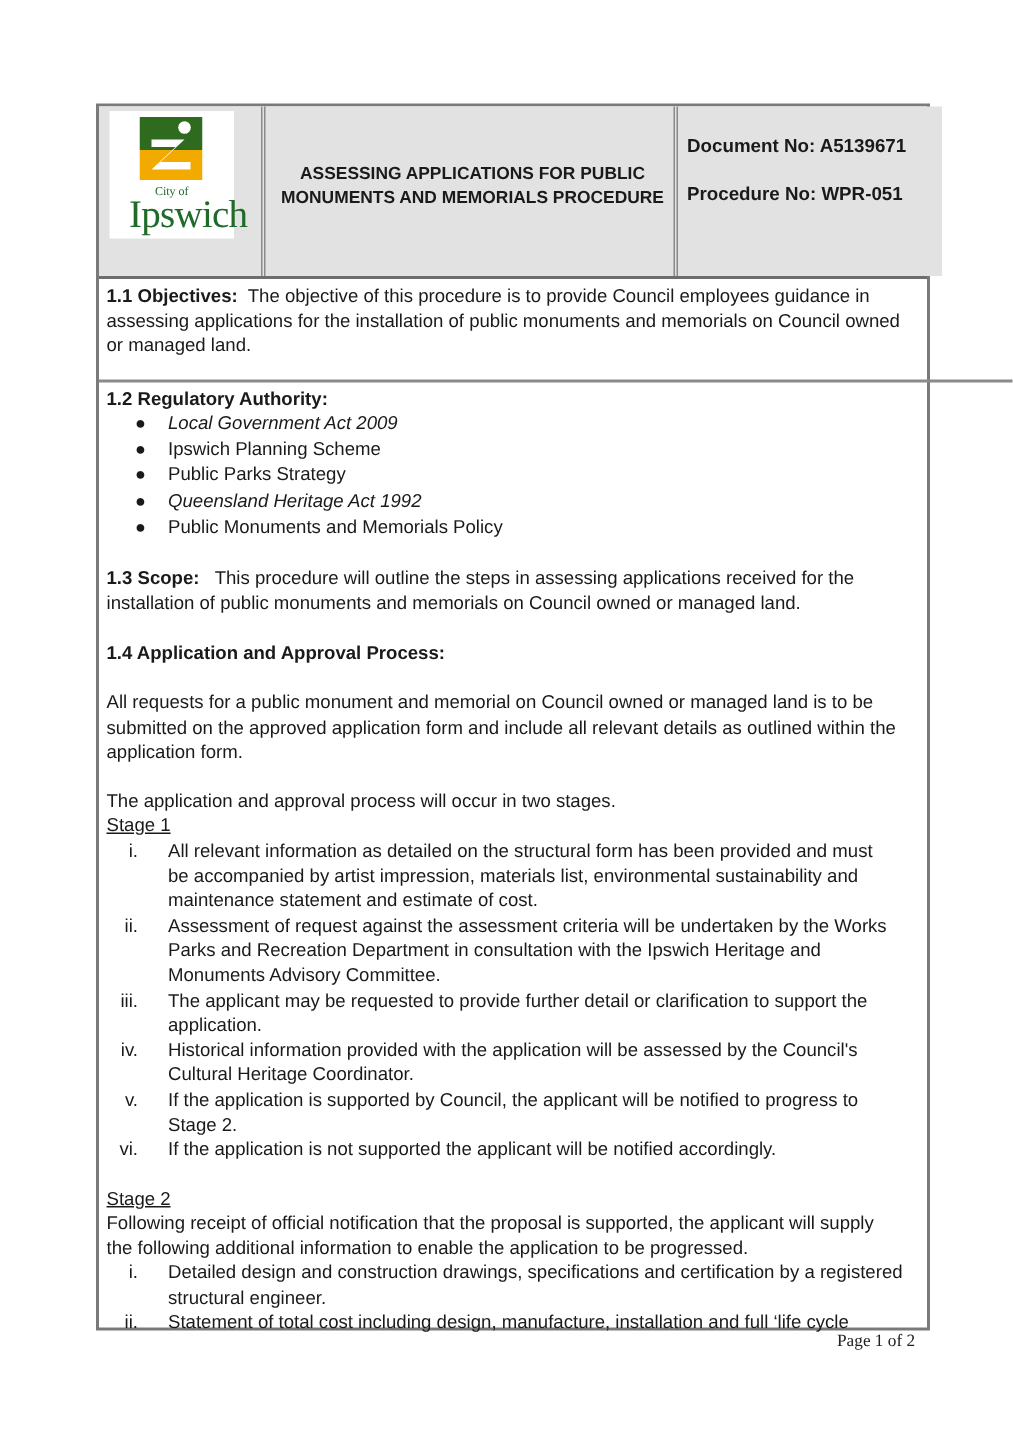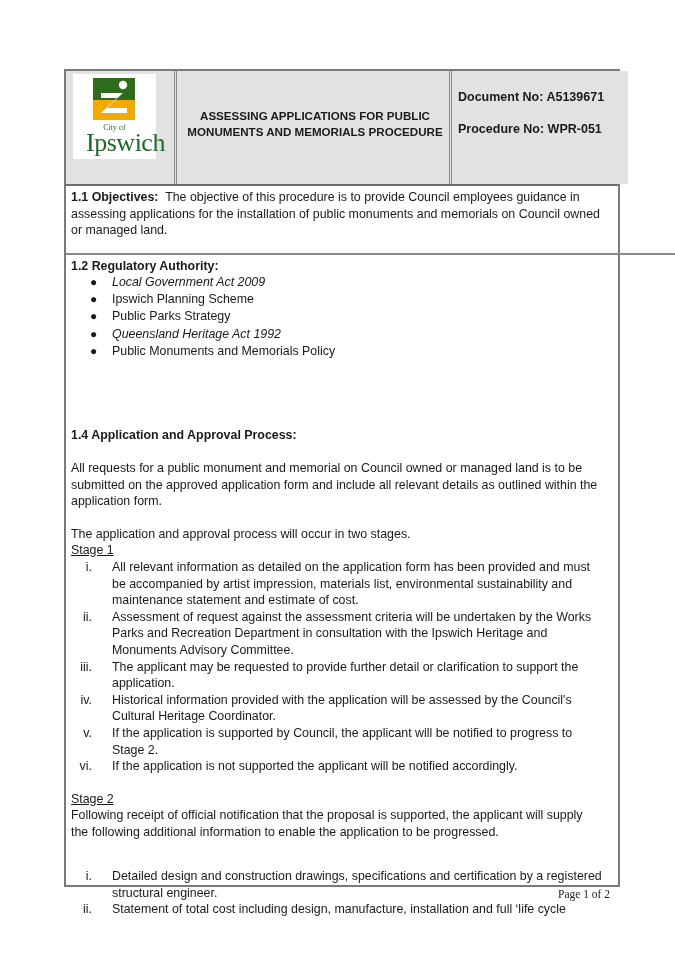--- a/index.html
+++ b/index.html
@@ -92,36 +92,40 @@
 
     <div class="txt b" style="left:5px; top:187px;">1.2  Regulatory Authority:</div>
     <div class="bullet-list" style="top:203px;">
       <div class="bullet-item"><span class="bullet-dot">●</span><span class="i">Local Government Act 2009</span></div>
       <div class="bullet-item"><span class="bullet-dot">●</span><span>Ipswich Planning Scheme</span></div>
       <div class="bullet-item"><span class="bullet-dot">●</span><span>Public Parks Strategy</span></div>
       <div class="bullet-item"><span class="bullet-dot">●</span><span class="i">Queensland Heritage Act 1992</span></div>
       <div class="bullet-item"><span class="bullet-dot">●</span><span>Public Monuments and Memorials Policy</span></div>
     </div>
 
+    <div class="txt" style="left:5px; top:306px; white-space:nowrap;">
+      <div><span class="b">1.3  Scope:</span><span style="white-space:pre;">   This procedure will outline the steps in assessing applications received for the</span></div>
+      <div>installation of public monuments and memorials on Council owned or managed land.</div>
+    </div>
 
     <div class="txt b" style="left:5px; top:356px;">1.4  Application and Approval Process:</div>
 
     <div class="txt" style="left:5px; top:389px; white-space:nowrap;">
       <div>All requests for a public monument and memorial on Council owned or managed land is to be</div>
       <div>submitted on the approved application form and include all relevant details as outlined within the</div>
       <div>application form.</div>
     </div>
 
     <div class="txt" style="left:5px; top:455px; white-space:nowrap;">The application and approval process will occur in two stages.</div>
     <div class="txt u" style="left:5px; top:471px;">Stage 1</div>
 
     <div class="roman-list" style="top:488px;">
       <div class="roman-item">
         <span class="roman-num">i.</span>
-        <div>All relevant information as detailed on the application form has been provided and must</div>
+        <div>All relevant information as detailed on the structural form has been provided and must</div>
         <div>be accompanied by artist impression, materials list, environmental sustainability and</div>
         <div>maintenance statement and estimate of cost.</div>
       </div>
       <div class="roman-item">
         <span class="roman-num">ii.</span>
         <div>Assessment of request against the assessment criteria will be undertaken by the Works</div>
         <div>Parks and Recreation Department in consultation with the Ipswich Heritage and</div>
         <div>Monuments Advisory Committee.</div>
       </div>
       <div class="roman-item">
@@ -146,21 +150,21 @@
     </div>
 
     <div class="txt u" style="left:5px; top:720px;">Stage 2</div>
     <div class="txt" style="left:5px; top:736px; white-space:nowrap;">
       <div>Following receipt of official notification that the proposal is supported, the applicant will supply</div>
       <div>the following additional information to enable the application to be progressed.</div>
     </div>
     <div class="roman-list" style="top:769px;">
       <div class="roman-item">
         <span class="roman-num">i.</span>
-        <div style="white-space:nowrap;margin-top:28px;">Detailed design and construction drawings, specifications and certification by a registered</div>
+        <div style="white-space:nowrap;">Detailed design and construction drawings, specifications and certification by a registered</div>
         <div>structural engineer.</div>
       </div>
       <div class="roman-item">
         <span class="roman-num">ii.</span>
         <div style="white-space:nowrap;">Statement of total cost including design, manufacture, installation and full ‘life cycle</div>
       </div>
     </div>
   </div>
 
   <div class="footer-page">Page 1 of 2</div>

